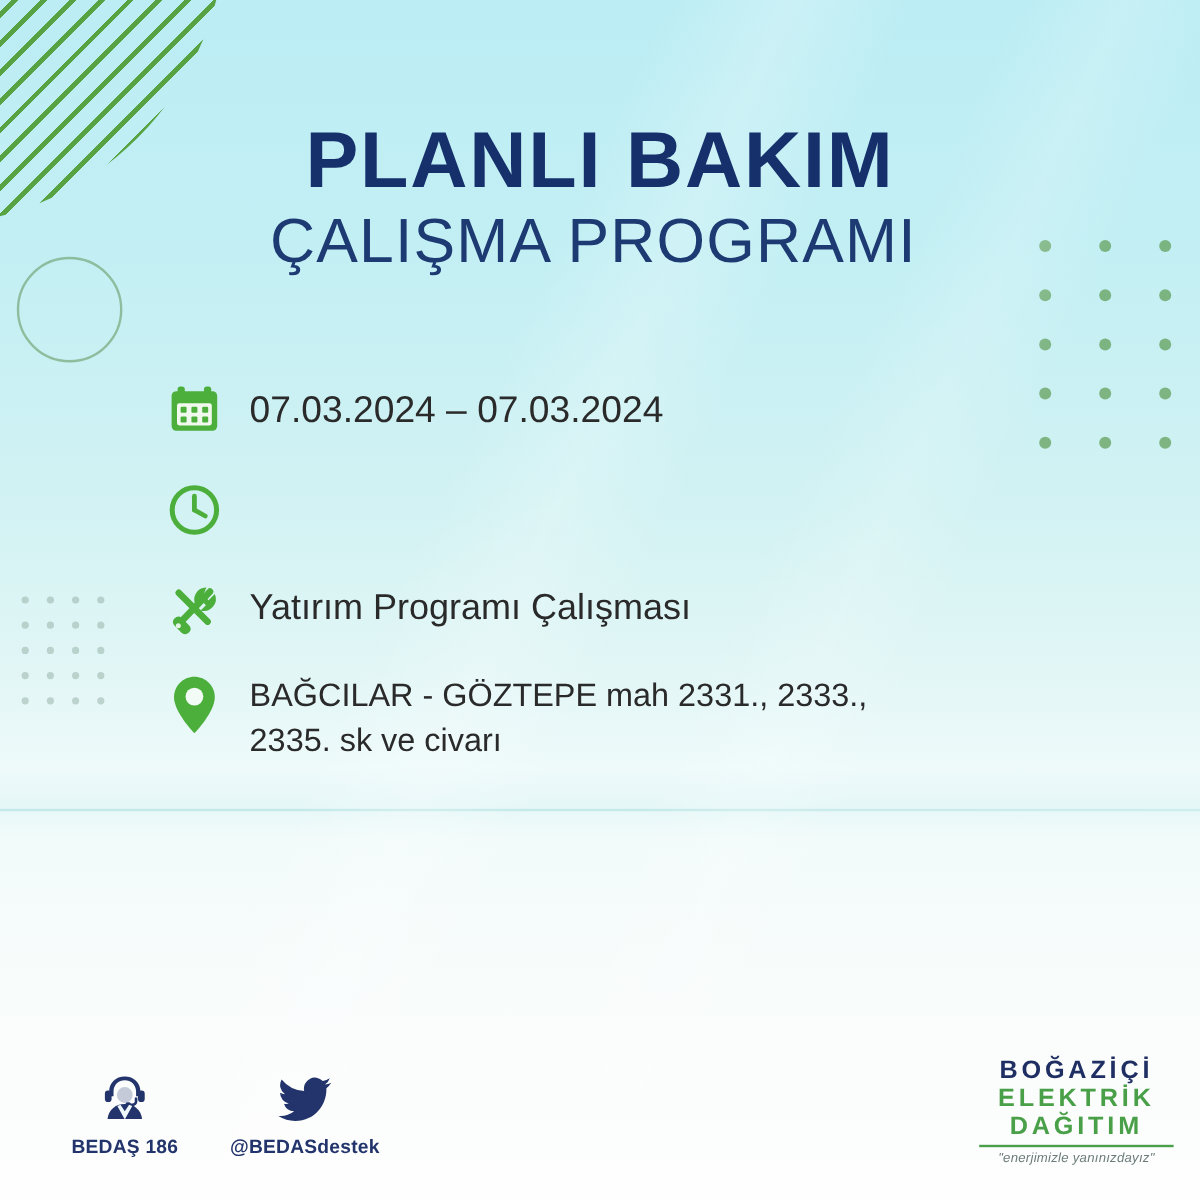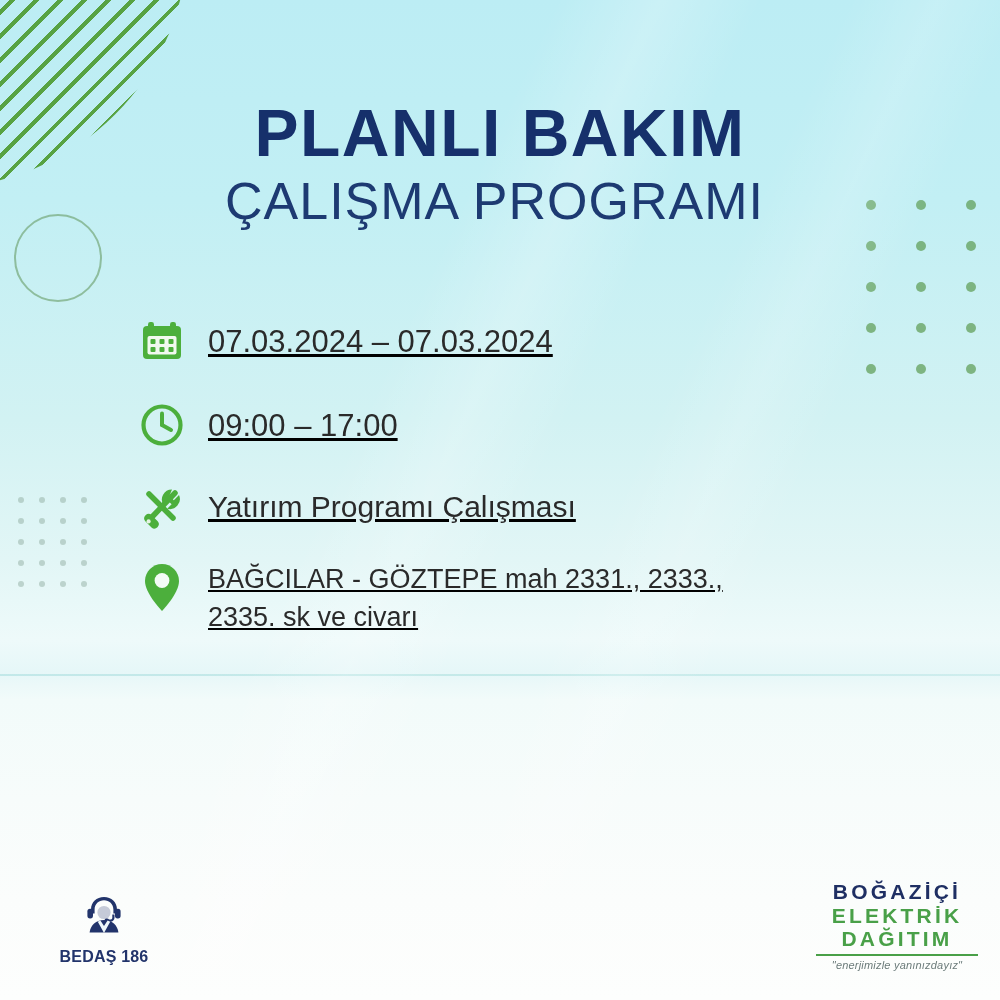--- a/index.html
+++ b/index.html
@@ -136,21 +136,20 @@
     margin: 6px 11px 0 0;
     color: #1d3a72;
   }
 
   
   .info {
     position: absolute;
     left: 136px;
     top: 316px;
     width: 740px;
-    text-decoration: underline;
   }
   .row {
     display: flex;
     align-items: flex-start;
     margin-bottom: 22px;
     min-height: 56px;
   }
   .row .ico {
     width: 52px;
     flex: 0 0 52px;
@@ -315,21 +314,20 @@
     </div>
 
     <div class="row time">
       <div class="ico">
         <svg width="46" height="46" viewBox="0 0 46 46" aria-hidden="true">
           <circle cx="23" cy="23" r="18.5" fill="none" stroke="#4caf3c" stroke-width="4.2"></circle>
           <line x1="23" y1="23" x2="23" y2="11.5" stroke="#4caf3c" stroke-width="4" stroke-linecap="round"></line>
           <line x1="23" y1="23" x2="32" y2="28" stroke="#4caf3c" stroke-width="4" stroke-linecap="round"></line>
         </svg>
       </div>
-      <div class="txt">09:00 – 17:00</div>
     </div>
 
     <div class="row work">
       <div class="ico">
         <svg width="46" height="46" viewBox="0 0 46 46" aria-hidden="true">
           <g stroke="#4caf3c" stroke-width="5.5" stroke-linecap="round">
             <line x1="10" y1="10" x2="34" y2="34"></line>
             <line x1="36" y1="9" x2="13" y2="33"></line>
           </g>
           <path d="M33 5.5 a10 10 0 0 0 -8.4 15.6 l4.4 -4.4 3.6 3.6 -4.4 4.4 A10 10 0 0 0 40 11 l-5.2 5.2 -4.4 -4.4z" fill="#4caf3c"></path>
@@ -365,20 +363,28 @@
           <rect x="22.6" y="24.6" width="4.4" height="3.4" rx="1.5" fill="#22346b"></rect>
           <circle cx="22" cy="18.5" r="6.6" fill="#22346b" opacity="0.25"></circle>
           <path d="M22 26 c-8 0 -13.5 5 -14.4 12.5 h28.8 C35.5 31 30 26 22 26 Z" fill="#22346b"></path>
           <path d="M18.4 26.6 L22 32 l3.6 -5.4 l2.6 1.1 L22 39 l-6.2 -11.3 z" fill="#eef8fa"></path>
         </svg>
       </div>
       <div class="clabel">BEDAŞ 186</div>
     </div>
 
 
+    <div class="contact">
+      <div class="cico">
+        <svg width="48" height="40" viewBox="0 0 48 40" aria-hidden="true">
+          <path d="M46 6.2 a17 17 0 0 1 -5.2 1.5 a9.2 9.2 0 0 0 4 -5.1 a18.2 18.2 0 0 1 -5.8 2.3 A9.1 9.1 0 0 0 23.5 13.2 a25.9 25.9 0 0 1 -18.8 -9.6 a9.1 9.1 0 0 0 2.8 12.2 a9 9 0 0 1 -4.1 -1.2 v0.1 a9.1 9.1 0 0 0 7.3 8.9 a9.2 9.2 0 0 1 -4.1 0.2 a9.1 9.1 0 0 0 8.5 6.3 A18.3 18.3 0 0 1 2 34 a25.8 25.8 0 0 0 14 4.1 c16.8 0 26 -13.9 26 -26 v-1.2 A18.4 18.4 0 0 0 46 6.2 z" fill="#22346b"></path>
+        </svg>
+      </div>
+      <div class="clabel">@BEDASdestek</div>
+    </div>
 
   </div>
 
   <div class="logo">
     <div class="logo-line logo-1">BOĞAZİÇİ</div>
     <div class="logo-line logo-2">ELEKTRİK</div>
     <div class="logo-line logo-3">DAĞITIM</div>
     <div class="logo-rule"></div>
     <div class="logo-tag">"enerjimizle yanınızdayız"</div>
   </div>

